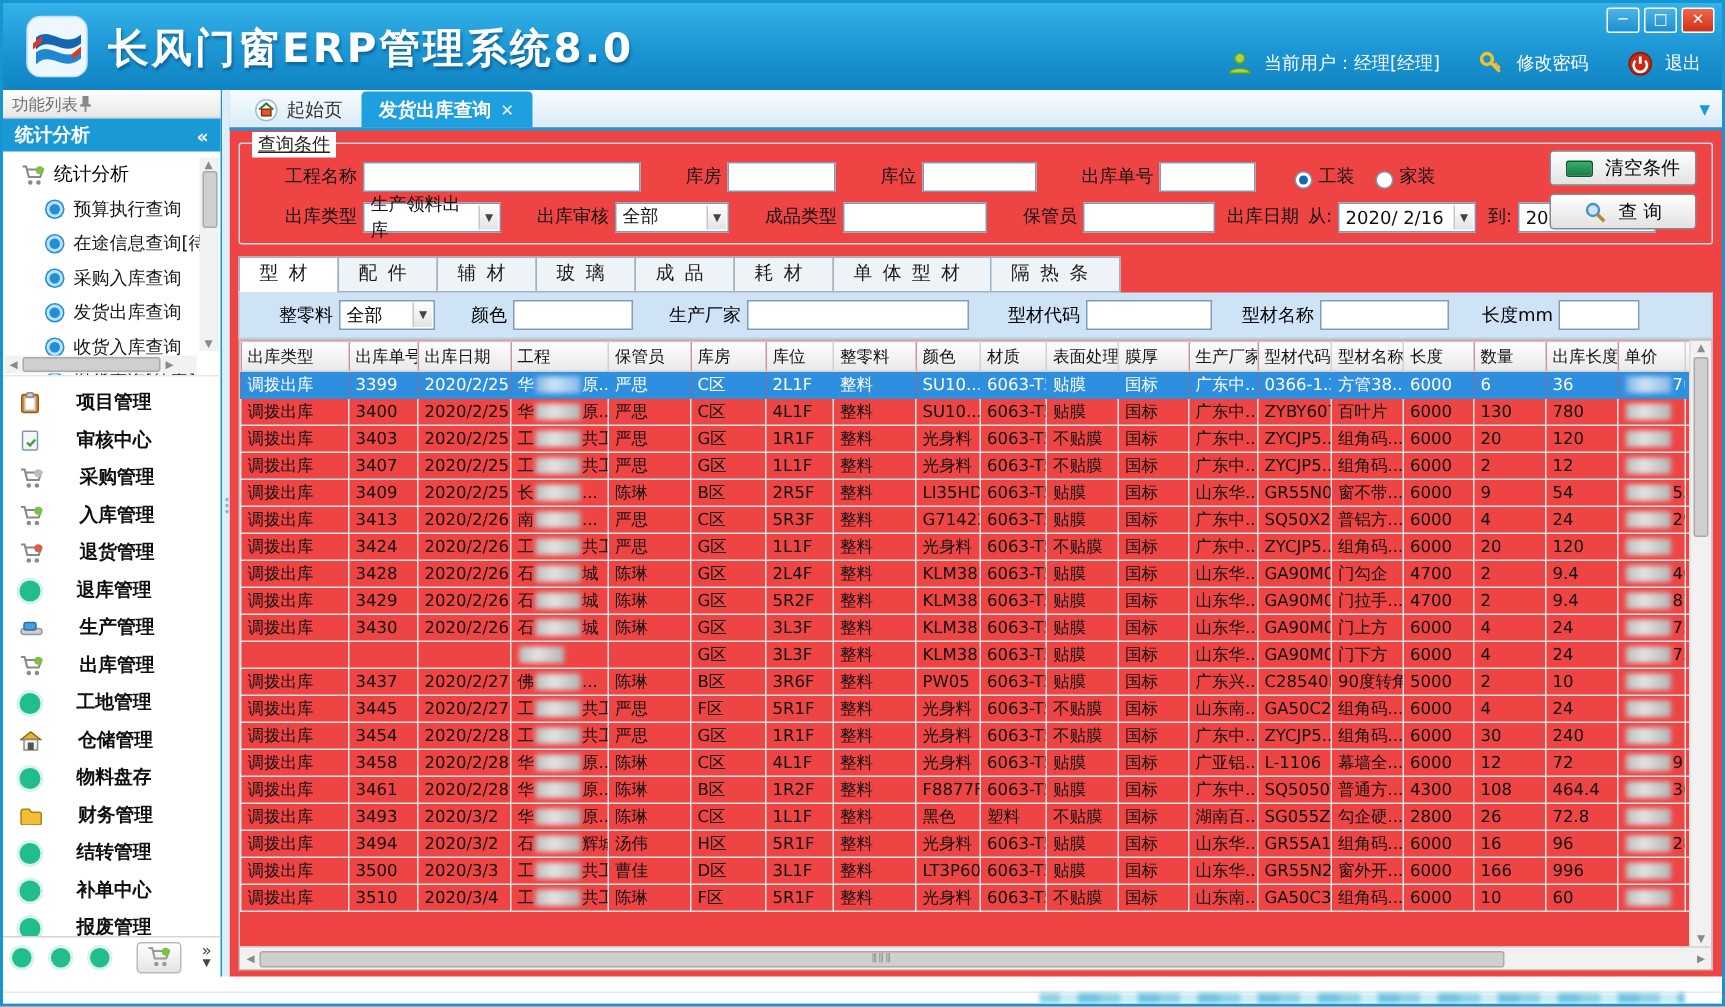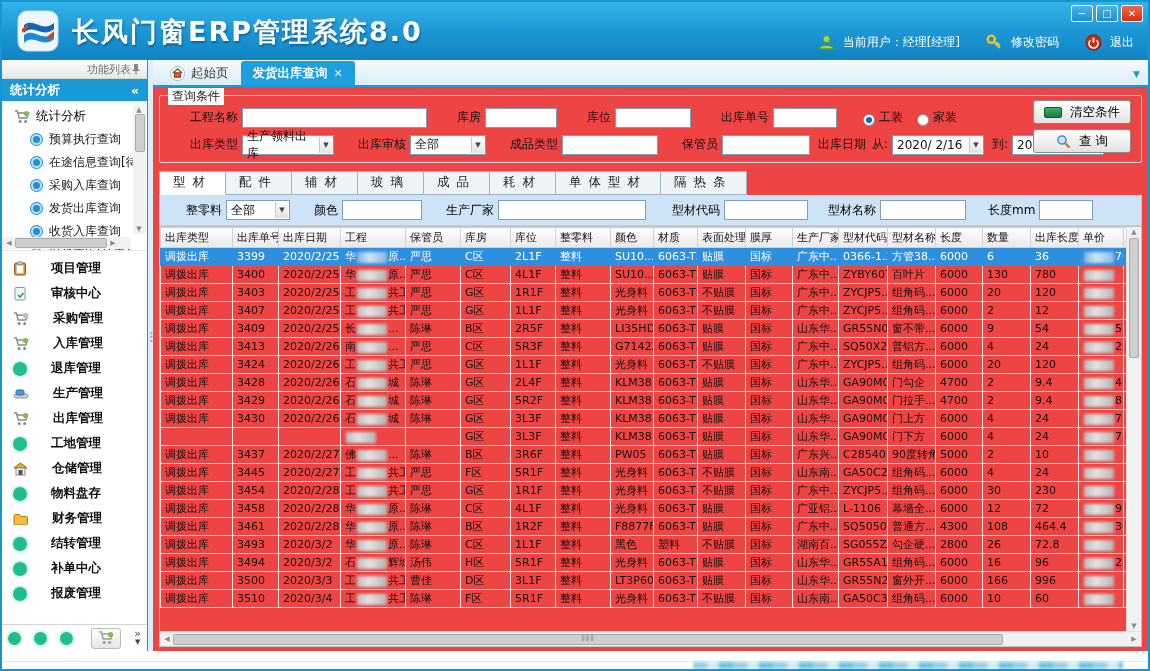--- a/index.html
+++ b/index.html
@@ -19,21 +19,21 @@
   .icon16 { width:17px; height:17px; display:inline-block; vertical-align:middle; }
 
   
   .bodyrow { display:flex; height:591px; }
   .sidebar { width:146px; border-right:1px solid #1596d2; display:flex; flex-direction:column; background:#fff; }
   .splitter { width:5px; background:#dceef9; position:relative; cursor:col-resize; }
   .splitter .dots { position:absolute; top:46%; left:1px; color:#8fb6cf; font-size:8px; line-height:4px; }
   .main { flex:1; display:flex; flex-direction:column; min-width:0; background:#ef4444; }
 
   
-  .panel-header { height:19px; background:linear-gradient(#fdfdfd,#e8e8e8); border-bottom:1px solid #d5d5d5; color:#707070; font-size:11px; padding:0 6px; display:flex; justify-content:flex-end; align-items:center; }
+  .panel-header { height:19px; background:linear-gradient(#fdfdfd,#e8e8e8); border-bottom:1px solid #d5d5d5; color:#707070; font-size:11px; padding:0 6px; display:flex; justify-content:flex-start; align-items:center; }
   .section-header { height:22px; background:#1b98d6; color:#fff; font-size:12.5px; font-weight:bold; padding:0 8px; display:flex; justify-content:space-between; align-items:center; }
   .tree { position:relative; height:150px; padding:4px 0 14px 2px; overflow:hidden; border-bottom:1px solid #e8e8e8; }
   .tree-root { display:flex; align-items:center; gap:6px; font-size:12.5px; padding:3px 0 3px 10px; white-space:nowrap; }
   .tree-item { display:flex; align-items:center; gap:7px; font-size:12px; padding:3px 0 3px 27px; white-space:nowrap; color:#151515; }
   .dot-icon { width:11px; height:11px; border-radius:50%; background:#1e8fd8; border:2px solid #bfe0f5; box-shadow:0 0 0 1px #1e8fd8; flex:0 0 auto; }
   .tree-vscroll { position:absolute; right:1px; top:4px; bottom:16px; width:13px; background:#f2f2f2; }
   .tree-hscroll { position:absolute; left:1px; right:16px; bottom:1px; height:12px; background:#f2f2f2; display:flex; align-items:center; }
   .sb-arrow { color:#8a8a8a; font-size:7px; width:12px; text-align:center; flex:0 0 auto; }
   .sb-thumb-h { height:10px; background:#cfcfcf; border:1px solid #aaa; border-radius:2px; }
   .sb-thumb-v { width:10px; background:#cfcfcf; border:1px solid #aaa; border-radius:2px; margin:0 auto; }
@@ -47,21 +47,21 @@
   
   .tabbar { height:27px; background:linear-gradient(#f8fbfe,#d9ecf8); border-bottom:2px solid #1b98d6; display:flex; align-items:flex-end; padding-left:5px; position:relative; flex:0 0 auto; }
   .tab { height:24px; display:flex; align-items:center; gap:6px; padding:0 12px; font-size:12.5px; color:#333; cursor:pointer; }
   .tab.active { background:#1e9fe0; color:#fff; font-weight:bold; border-radius:3px 3px 0 0; }
   .tab .tab-close { font-size:11px; opacity:.9; cursor:pointer; }
   .tab .home-badge { width:15px; height:15px; border-radius:50%; background:#fff; border:1px solid #9fbdd2; display:flex; align-items:center; justify-content:center; }
   .tabbar-caret { position:absolute; right:8px; top:9px; color:#1b98d6; font-size:9px; cursor:pointer; }
 
   
   .query-box { margin:8px 6px 2px; border:1px solid #c7d7e6; border-radius:2px; position:relative; padding:8px 6px 4px; flex:0 0 auto; }
-  .query-legend { position:absolute; top:-8px; left:8px; background:#fff; padding:0 4px; font-size:12px; color:#222; }
+  .query-legend { position:absolute; top:-8px; left:8px; background:#fff; padding:0 4px; font-size:12px; color:#222;text-decoration:underline; }
   .q-row { display:flex; align-items:center; height:27px; font-size:12px; color:#111; }
   .q-label { margin-left:24px; margin-right:4px; white-space:nowrap; }
   .box { border:1px solid #7f9db9; height:20px; background:#fff; position:relative; flex:0 0 auto; }
   .box.select { display:flex; align-items:center; padding:0 16px 0 4px; font-size:12px; }
   .box.select .sel-arrow { position:absolute; right:1px; top:1px; bottom:1px; width:13px; background:linear-gradient(#fefefe,#e3e3e3); border-left:1px solid #c8c8c8; color:#444; font-size:7px; display:flex; align-items:center; justify-content:center; }
   .radio-group { display:flex; align-items:center; gap:14px; margin-left:26px; }
   .radio { display:flex; align-items:flex-end; gap:4px; cursor:pointer; }
   .radio .rb { width:12px; height:12px; border-radius:50%; border:1px solid #7a98b5; background:#fff; position:relative; }
   .radio .rb.on::after { content:""; position:absolute; inset:2px; border-radius:50%; background:#1668b4; }
   .btn { border:1px solid #8a8a8a; background:linear-gradient(#fefefe,#e2e2e2); border-radius:3px; height:24px; display:flex; align-items:center; gap:8px; padding:0 10px; font-size:12.5px; cursor:pointer; }
@@ -225,20 +225,29 @@
             <span>采购管理</span>
           </div>
           <div class="menu-item">
             <svg width="16" height="14" viewBox="0 0 16 14">
               <path d="M1 1 h2.4 l1.8 7 h7.6 l1.8-5 H4.5" fill="none" stroke="#8a8a8a" stroke-width="1.4"></path>
               <circle cx="6.2" cy="11.6" r="1.5" fill="#8a8a8a"></circle>
               <circle cx="11.6" cy="11.6" r="1.5" fill="#8a8a8a"></circle>
               <circle cx="12.5" cy="3.5" r="2.6" fill="#7cc142"></circle>
             </svg>
             <span>入库管理</span>
+          </div>
+          <div class="menu-item">
+            <svg width="16" height="14" viewBox="0 0 16 14">
+              <path d="M1 1 h2.4 l1.8 7 h7.6 l1.8-5 H4.5" fill="none" stroke="#8a8a8a" stroke-width="1.4"></path>
+              <circle cx="6.2" cy="11.6" r="1.5" fill="#8a8a8a"></circle>
+              <circle cx="11.6" cy="11.6" r="1.5" fill="#8a8a8a"></circle>
+              <circle cx="12.5" cy="3.5" r="2.6" fill="#d8604a"></circle>
+            </svg>
+            <span>退货管理</span>
           </div>
           <div class="menu-item">
             <span class="circle-icon"></span>
             <span>退库管理</span>
           </div>
           <div class="menu-item">
             <svg width="16" height="12" viewBox="0 0 16 12">
               <rect x="1" y="6" width="14" height="4" rx="2" fill="#cfcfcf" stroke="#999"></rect>
               <rect x="3" y="2" width="8" height="5" rx="1.5" fill="#4a9ee0" stroke="#2a6ea8"></rect>
             </svg>
@@ -765,21 +774,21 @@
                     <td>整料</td>
                     <td>光身料</td>
                     <td>6063-T5</td>
                     <td>不贴膜</td>
                     <td>国标</td>
                     <td>广东中...</td>
                     <td>ZYCJP5...</td>
                     <td>组角码...</td>
                     <td>6000</td>
                     <td>30</td>
-                    <td>230</td>
+                    <td>240</td>
                     <td><span class="censor"></span></td>
                     <td>0</td>
                   </tr>
                   <tr class="">
                     <td>调拨出库</td>
                     <td>3458</td>
                     <td>2020/2/28</td>
                     <td>华<span class="censor"></span>原...</td>
                     <td>陈琳</td>
                     <td>C区</td>

